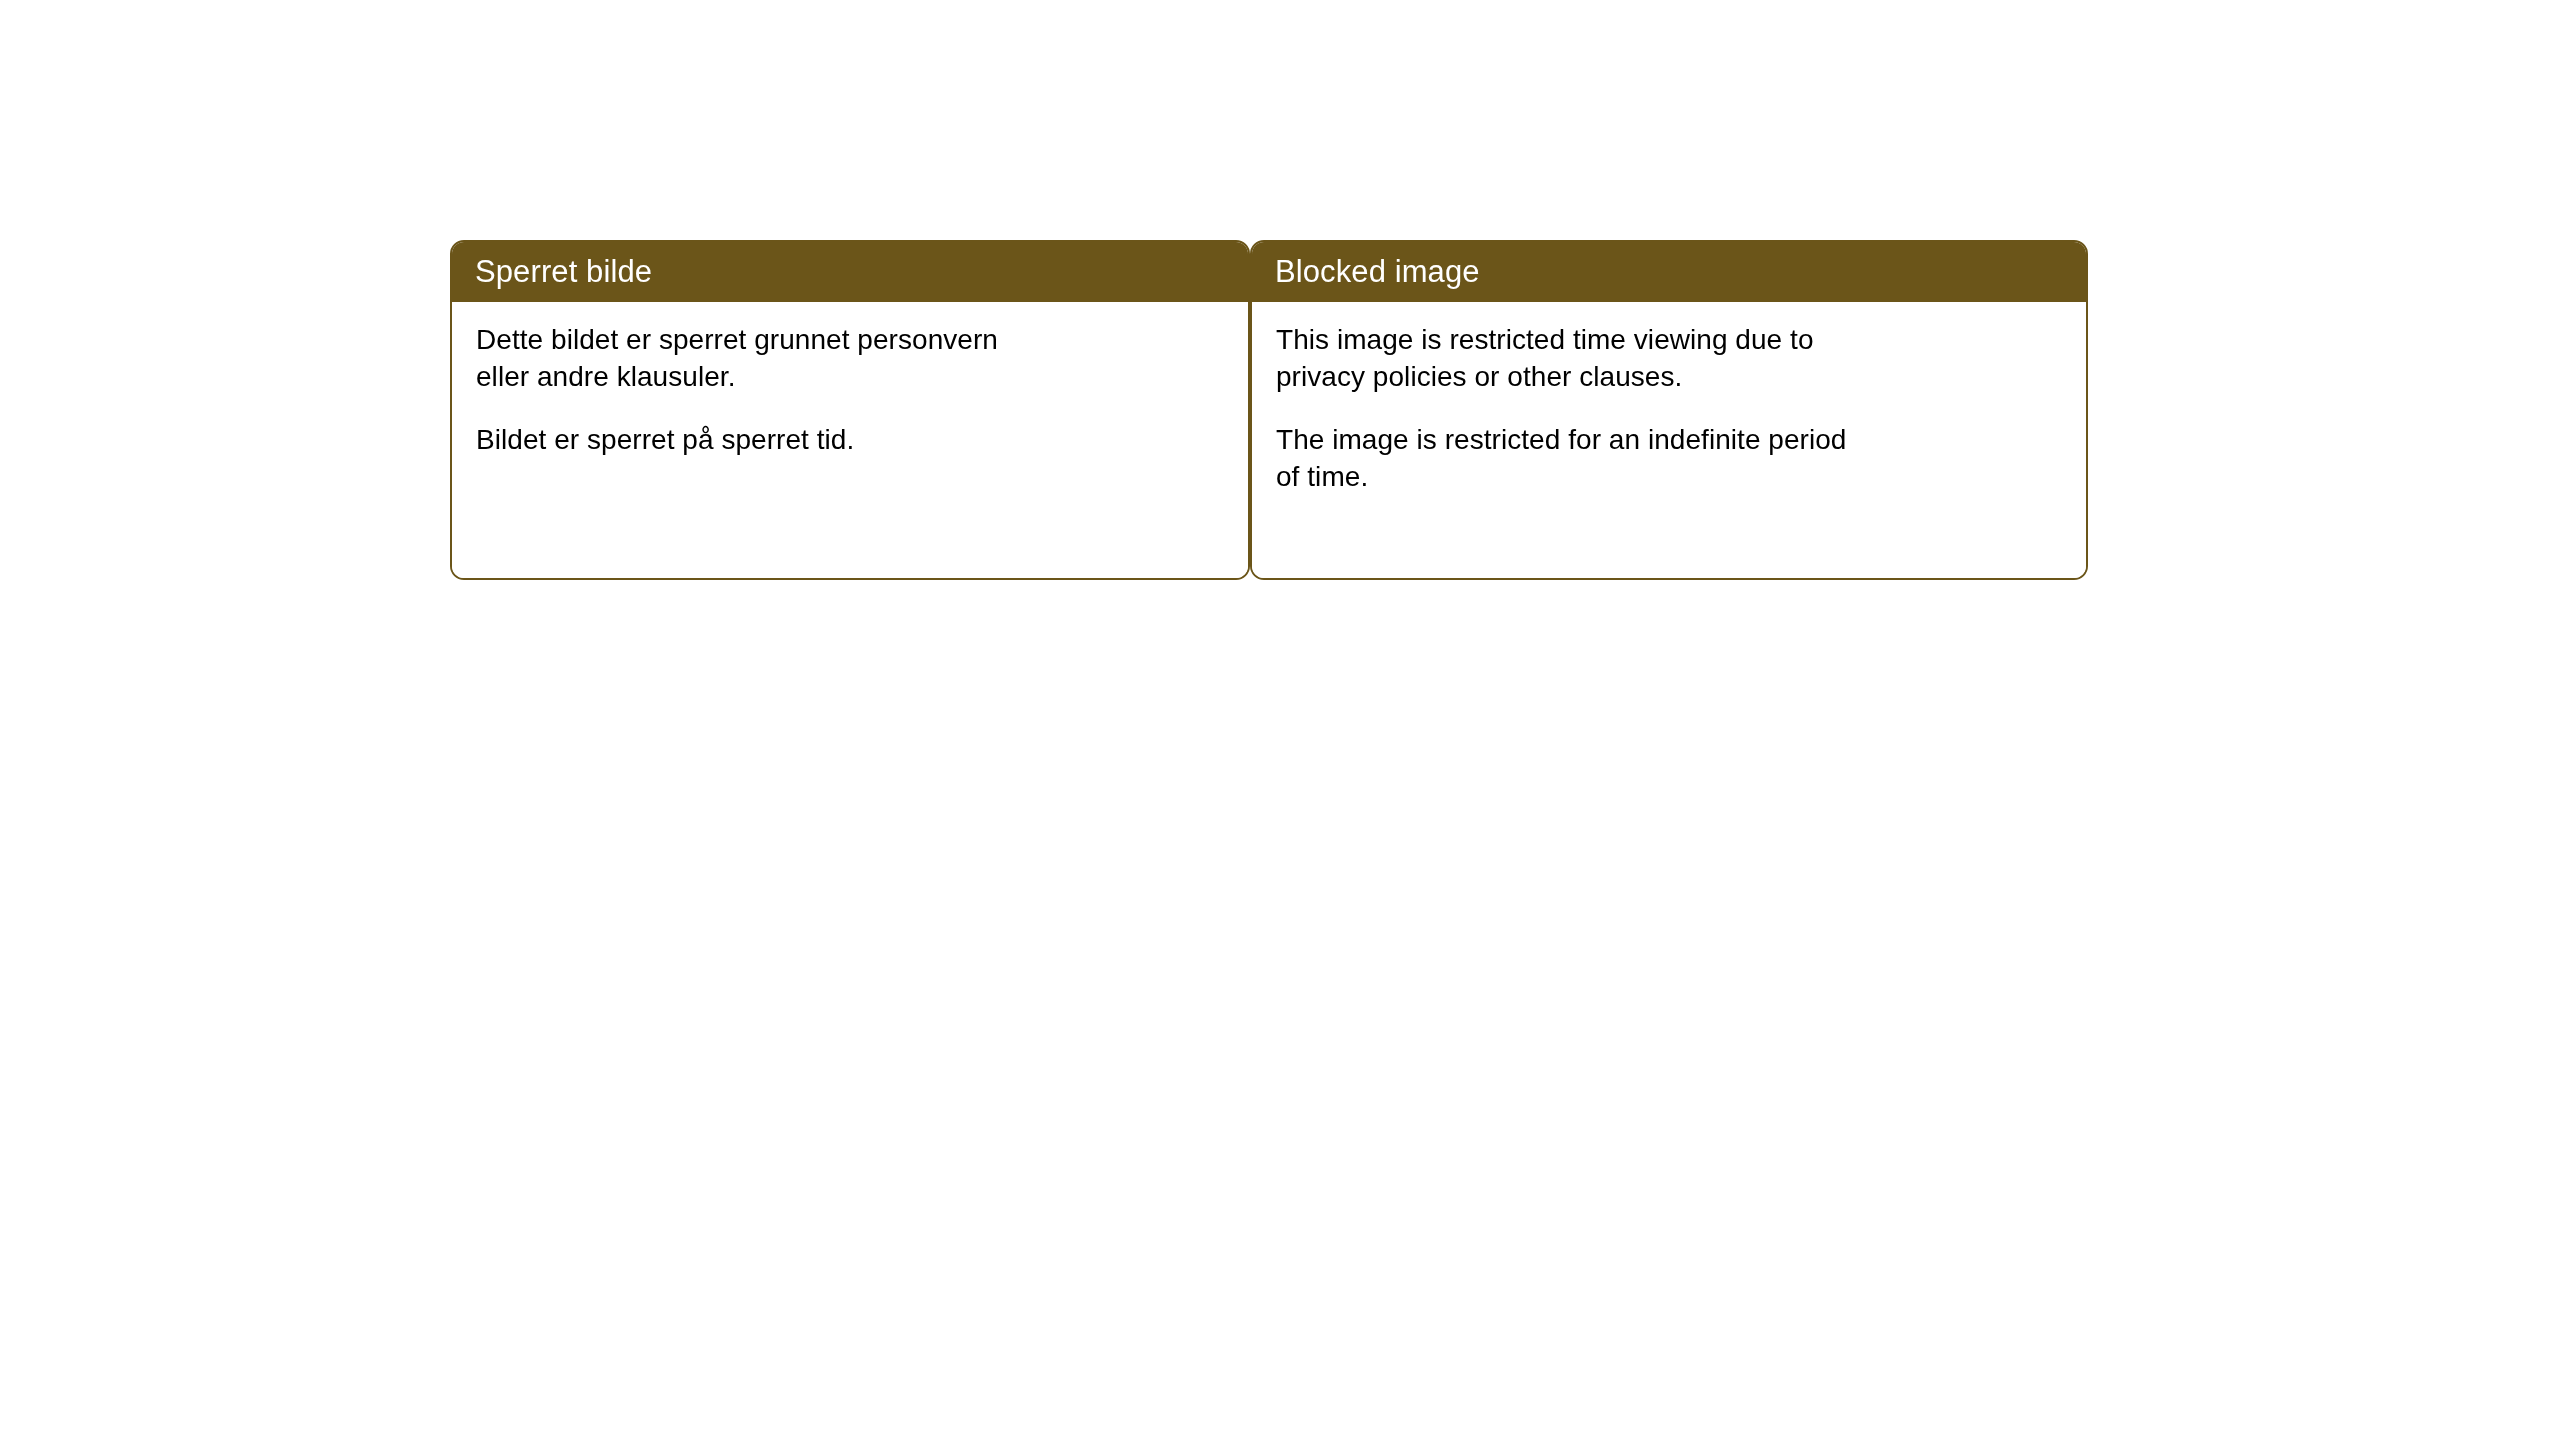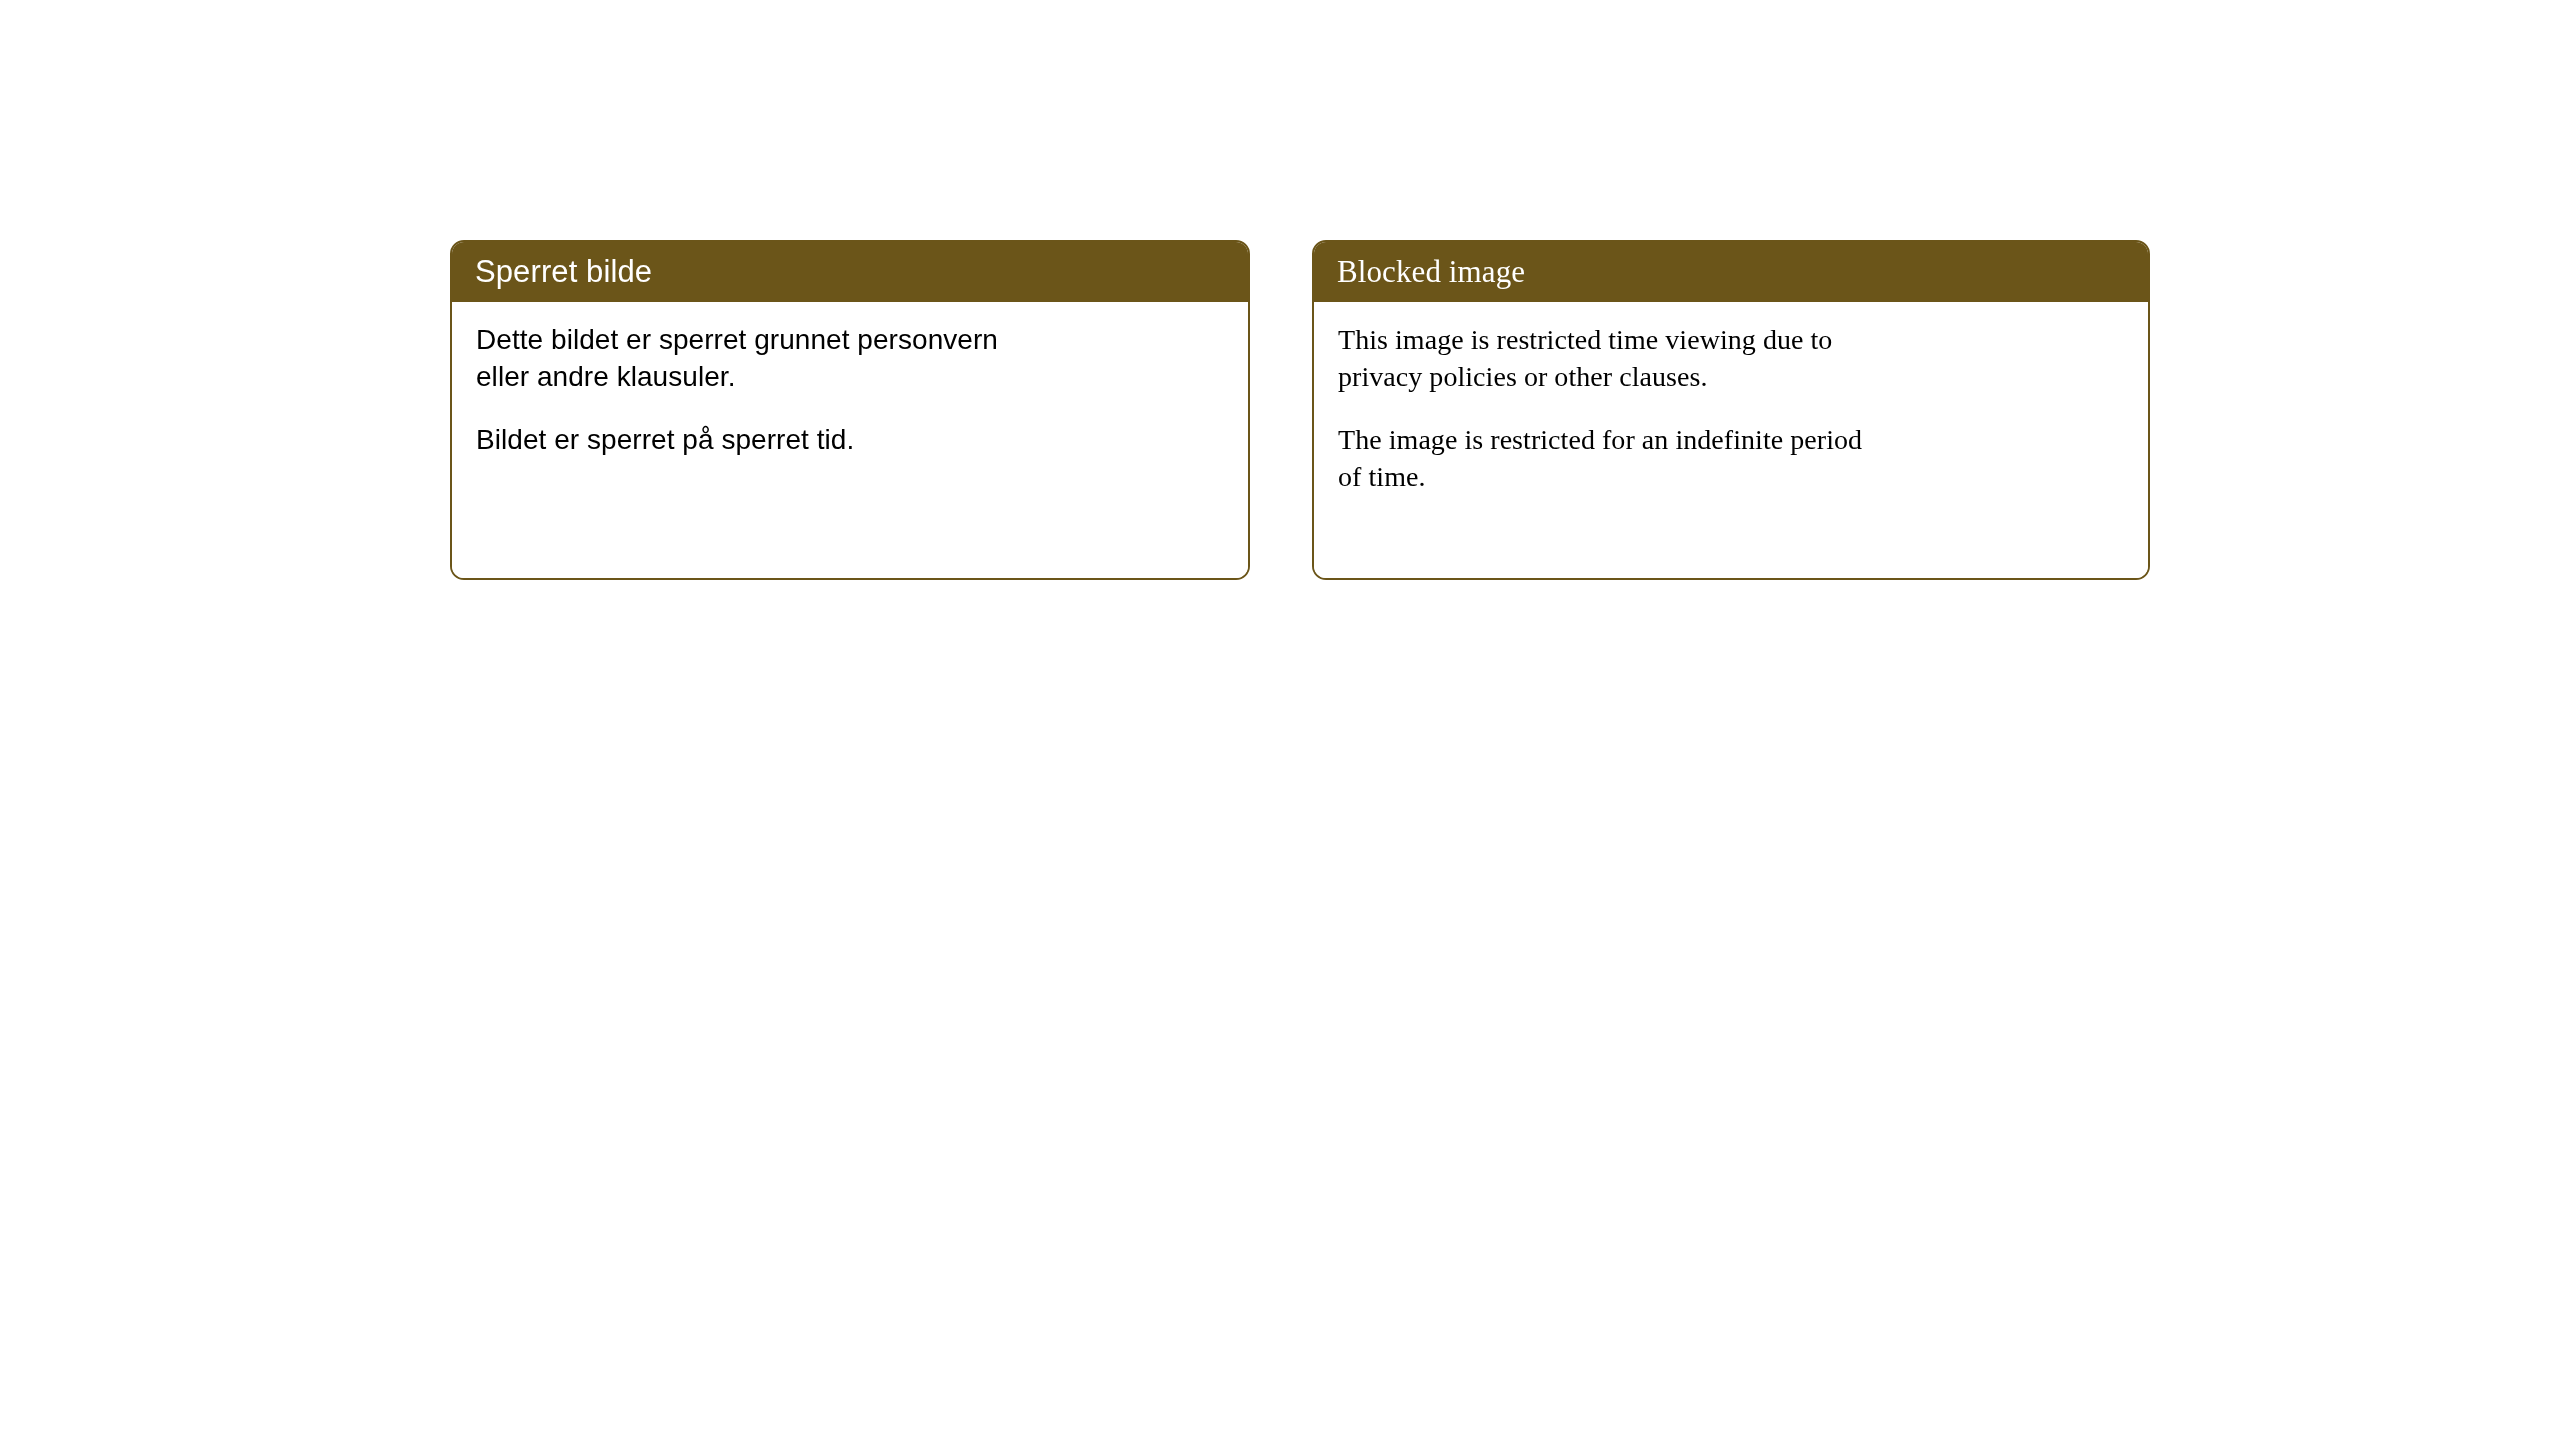--- a/index.html
+++ b/index.html
@@ -17,35 +17,34 @@
     font-family: "Liberation Sans", sans-serif;
     -webkit-font-smoothing: antialiased;
   }
 
   .panel-stage {
     position: absolute;
     left: 450px;
     top: 240px;
     display: flex;
     align-items: flex-start;
-    gap: 62px;
   }
 
   .panel {
     background: #ffffff;
     border: 2px solid #6b5519;
     border-radius: 14px;
     box-sizing: border-box;
     overflow: hidden;
     display: flex;
     flex-direction: column;
   }
 
   .panel-no { width: 800px; height: 340px; }
-  .panel-en { width: 838px; height: 340px; font-family: Liberation Serif, serif; }
+  .panel-en { width: 838px; height: 340px; }
 
   .panel-header {
     background: #6b5519;
     color: #ffffff;
     font-size: 31px;
     line-height: 1;
     font-weight: 400;
     padding: 14px 0 15px 23px;
     letter-spacing: 0.1px;
     box-sizing: border-box;

